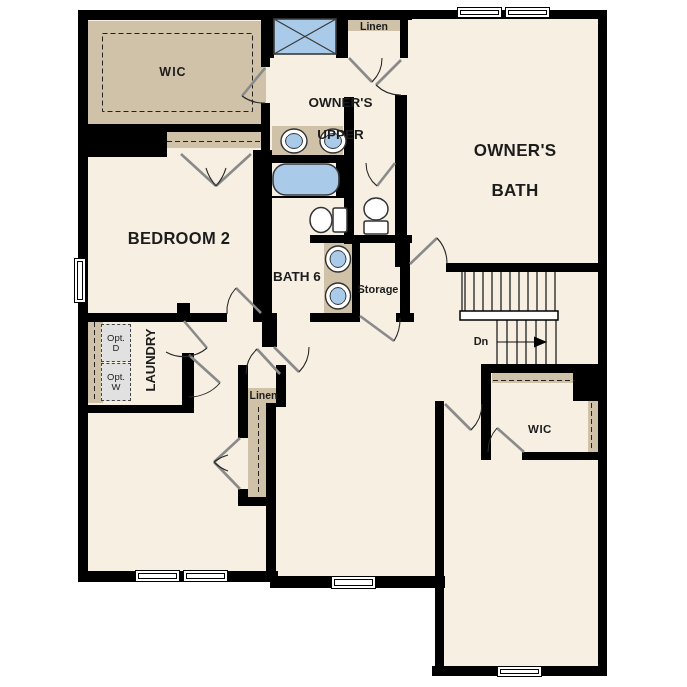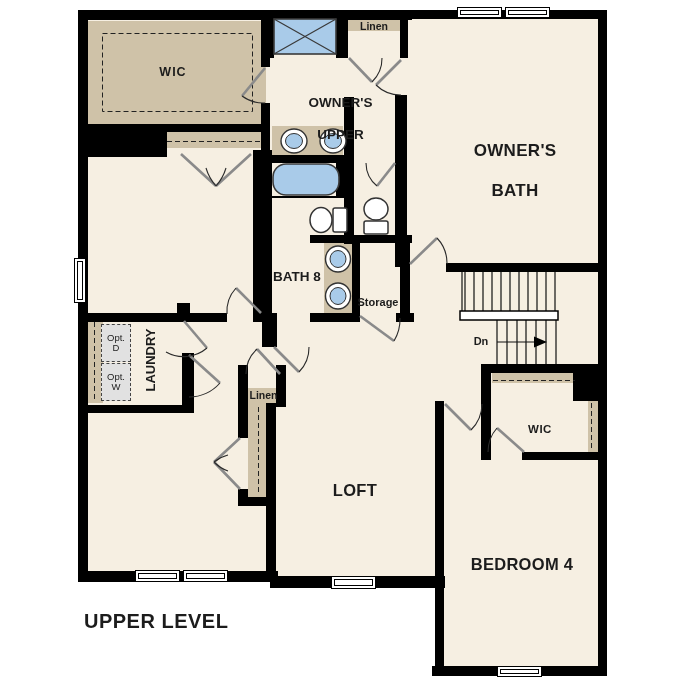--- a/index.html
+++ b/index.html
@@ -201,41 +201,39 @@
     <span>UPPER</span>
   </div>
 
   <div class="label sm" style="left:348px;top:20px;width:52px;">Linen</div>
 
   <div class="label big" style="left:435px;top:121px;width:140px;font-size:17px;line-height:20px;">
     <span>OWNER'S</span><br>
     <span>BATH</span>
   </div>
 
-
-  <div class="label med" style="left:257px;top:269px;width:80px;">BATH 8</div>
-
-  <div class="label sm" style="left:352px;top:296px;width:52px;font-size:11px;">Storage</div>
+  <div class="label big" style="left:109px;top:229px;width:140px;">BEDROOM 2</div>
+
+  <div class="label med" style="left:257px;top:269px;width:80px;">BATH 6</div>
+
+  <div class="label sm" style="left:352px;top:283px;width:52px;font-size:11px;">Storage</div>
 
   <div class="label med" style="left:111px;top:352px;width:80px;height:16px;font-size:13px;transform:rotate(-90deg);">LAUNDRY</div>
 
 
   <div class="label sm" style="left:246px;top:389px;width:35px;">Linen</div>
 
-  <div class="label big" style="left:305px;top:481px;width:100px;">LOFT</div>
 
   <div class="label sm" style="left:510px;top:423px;width:60px;font-size:11.5px;letter-spacing:.5px;">WIC</div>
 
-  <div class="label big" style="left:452px;top:555px;width:140px;">BEDROOM 4</div>
 
   <div class="label sm" style="left:469px;top:335px;width:24px;font-size:11px;">Dn</div>
 
   <div class="optbox" style="left:101px;top:324px;width:30px;height:38px;">
     <span>Opt.</span>
     <span>D</span>
   </div>
   <div class="optbox" style="left:101px;top:363px;width:30px;height:38px;">
     <span>Opt.</span>
     <span>W</span>
   </div>
 
-  <div class="label title" style="left:84px;top:610px;text-align:left;">UPPER LEVEL</div>
 </div>
 
 </body></html>

